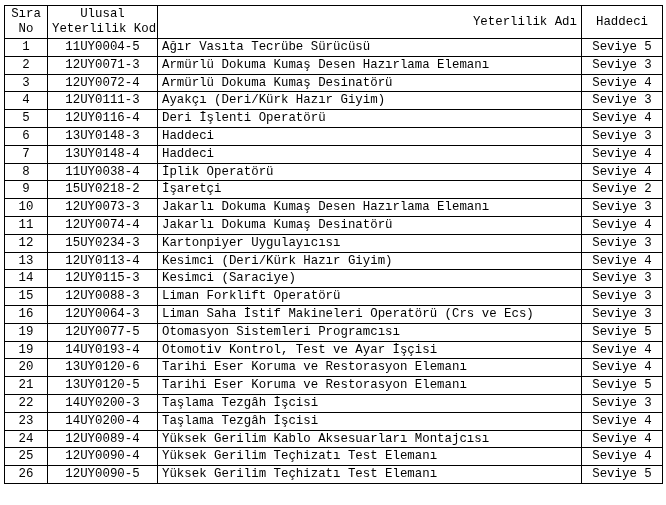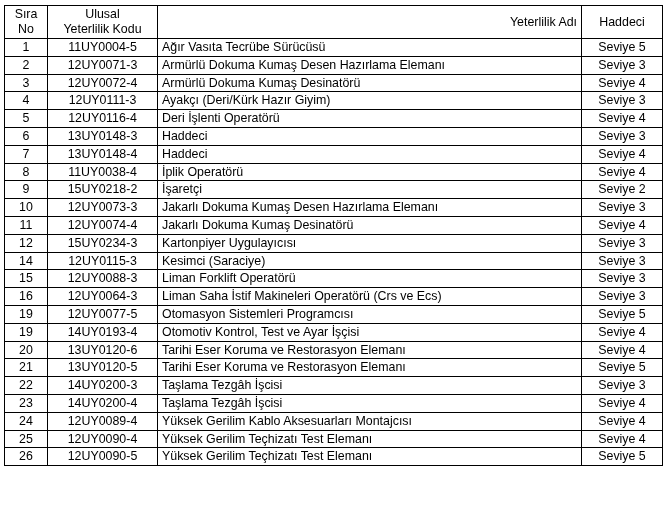--- a/index.html
+++ b/index.html
@@ -1,21 +1,21 @@
 <!DOCTYPE html>
 <html><head>
 <meta charset="utf-8">
 <style>
   html, body { margin: 0; padding: 0; background: #ffffff; }
   body { width: 666px; height: 505px; position: relative; overflow: hidden; }
   table.qual {
     position: absolute; left: 4px; top: 5px;
     width: 658px;
     border-collapse: collapse;
-    font-family: Liberation Sans, sans-serif;
+    font-family: Liberation Mono, monospace;
     font-size: 12.4px;
     color: #000;
     table-layout: fixed;
   }
   table.qual th, table.qual td {
     border: 1px solid #000;
     padding: 0 4px;
     line-height: 16.8px;
     height: 16.8px;
     white-space: nowrap;
@@ -116,20 +116,26 @@
         <td class="l">Jakarlı Dokuma Kumaş Desinatörü</td>
         <td class="c">Seviye 4</td>
       </tr>
       <tr>
         <td class="c">12</td>
         <td class="c">15UY0234-3</td>
         <td class="l">Kartonpiyer Uygulayıcısı</td>
         <td class="c">Seviye 3</td>
       </tr>
       <tr>
+        <td class="c">13</td>
+        <td class="c">12UY0113-4</td>
+        <td class="l">Kesimci (Deri/Kürk Hazır Giyim)</td>
+        <td class="c">Seviye 4</td>
+      </tr>
+      <tr>
         <td class="c">14</td>
         <td class="c">12UY0115-3</td>
         <td class="l">Kesimci (Saraciye)</td>
         <td class="c">Seviye 3</td>
       </tr>
       <tr>
         <td class="c">15</td>
         <td class="c">12UY0088-3</td>
         <td class="l">Liman Forklift Operatörü</td>
         <td class="c">Seviye 3</td>

